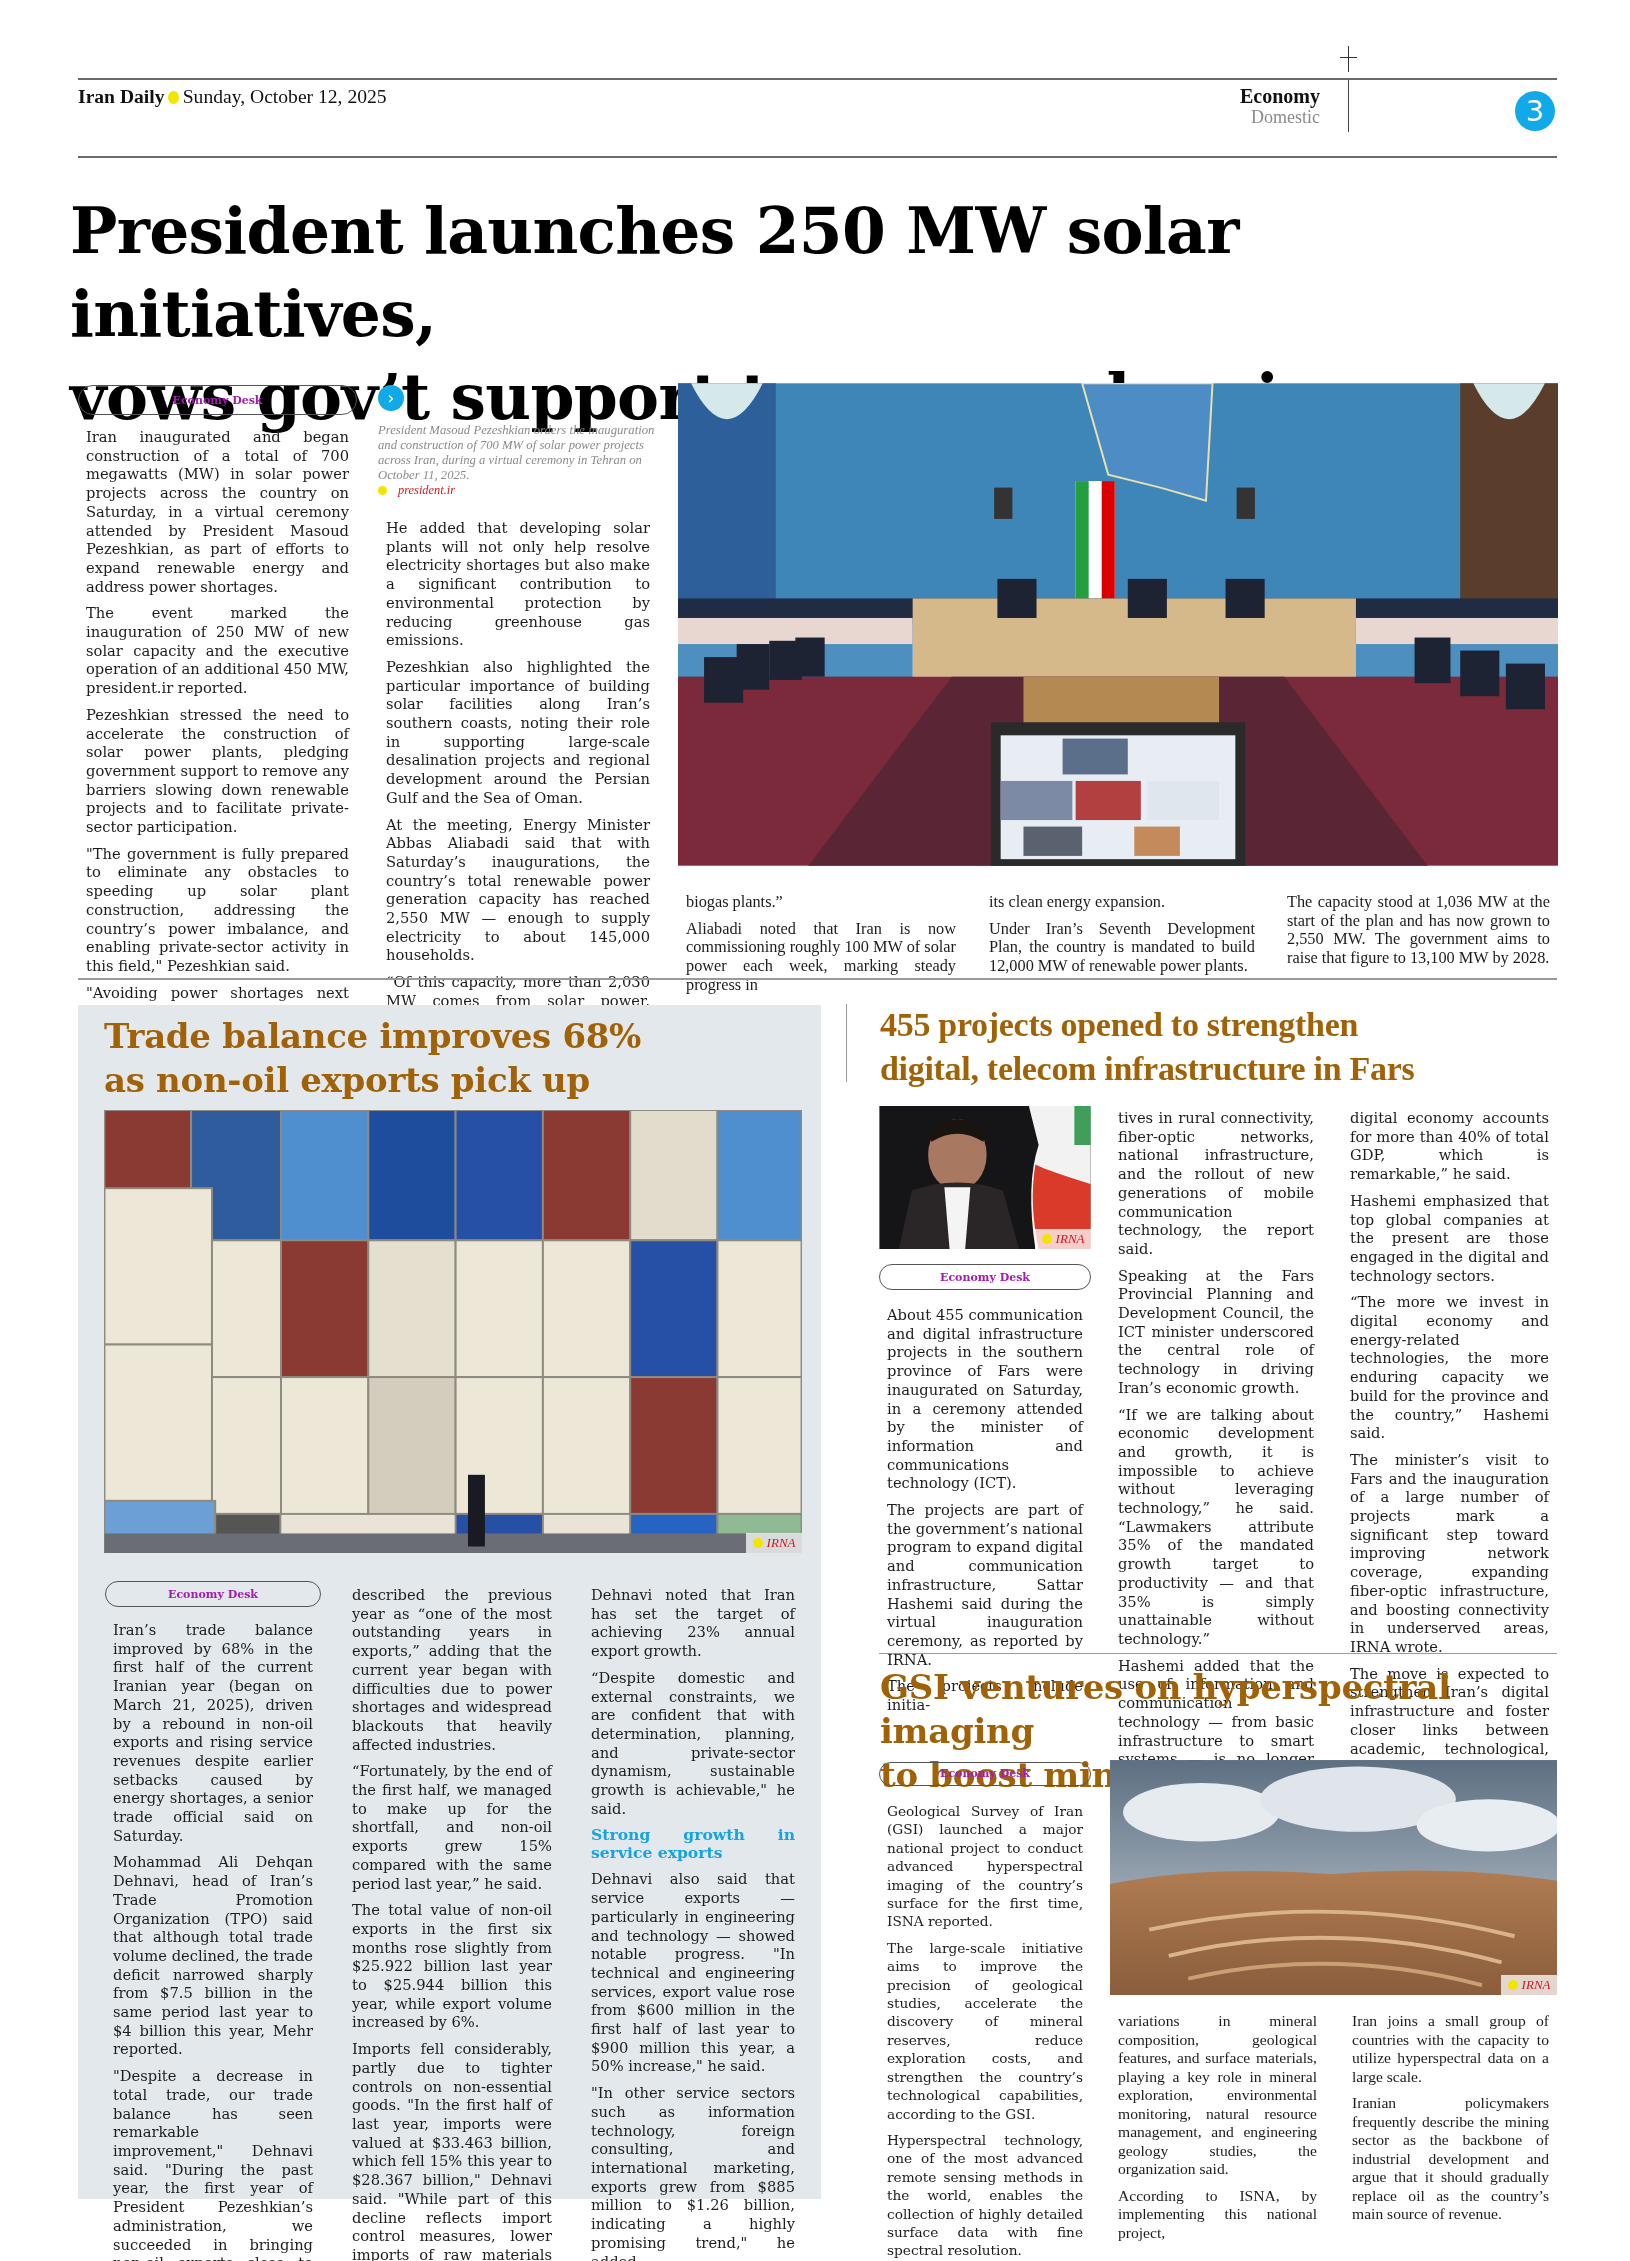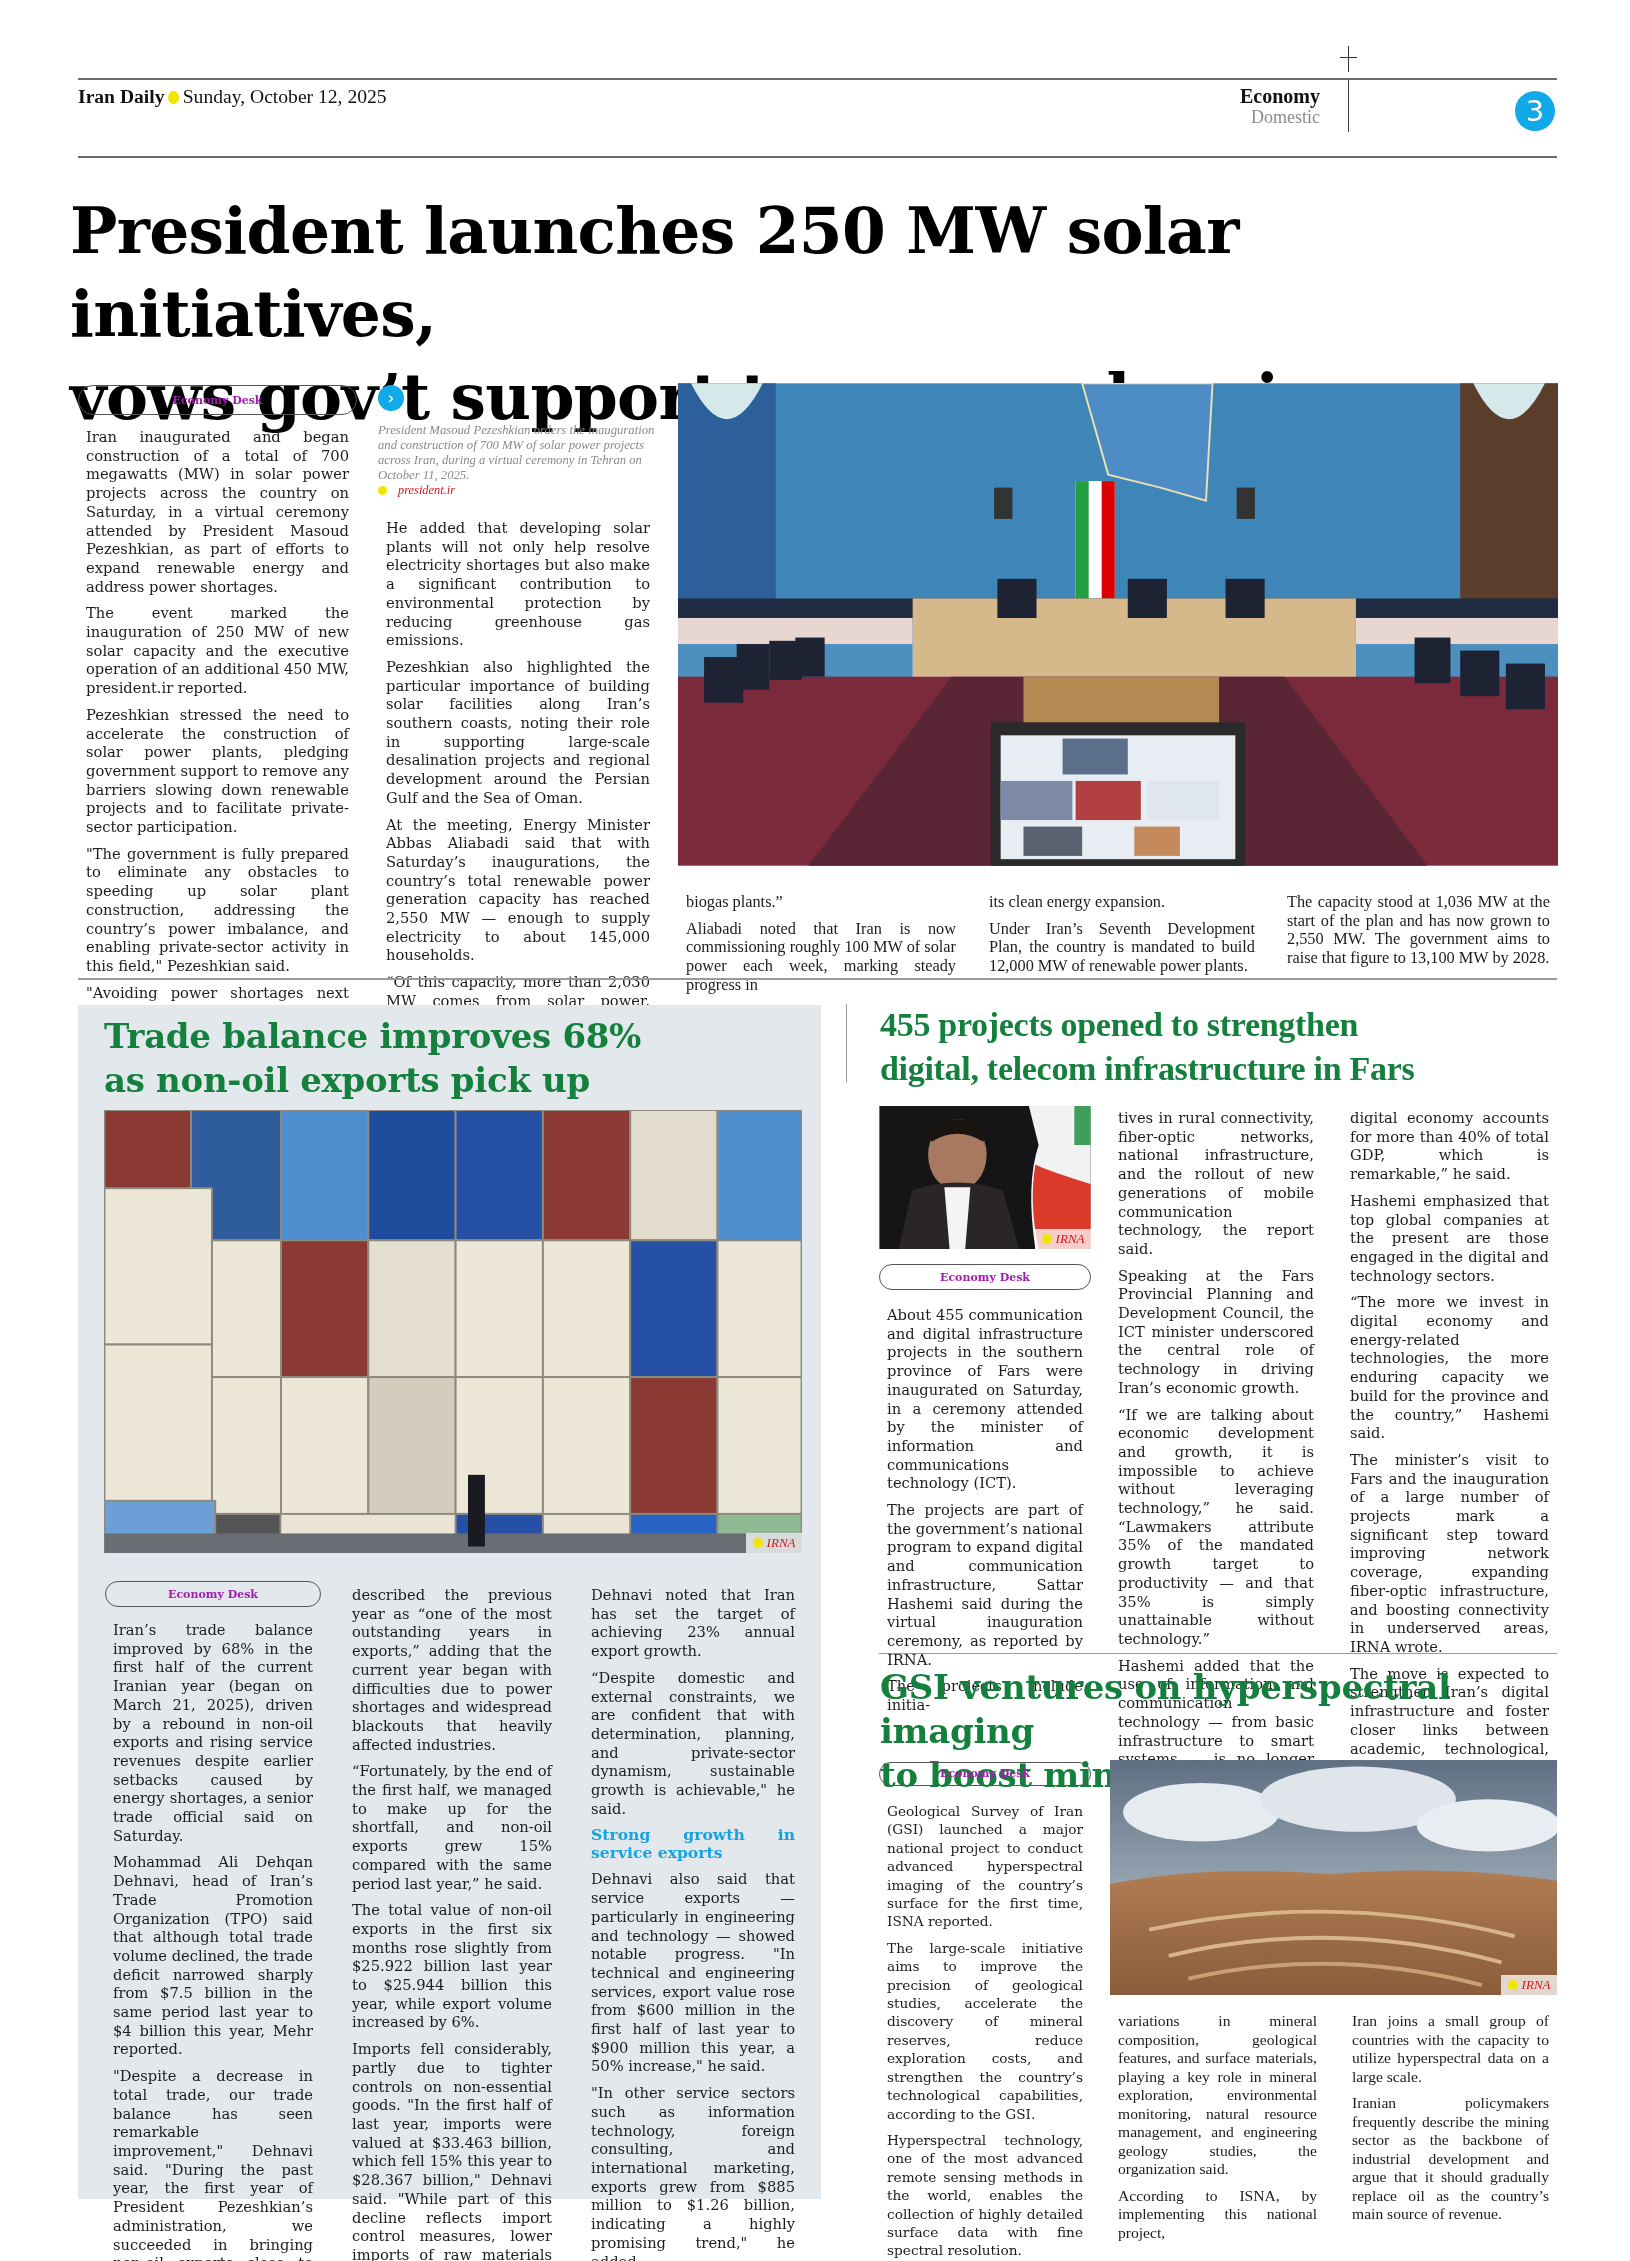--- a/index.html
+++ b/index.html
@@ -36,21 +36,21 @@
   .credit .dot { width: 9px; height: 9px; border-radius: 50%; background: #f2e600; display: inline-block; }
 
   .photo { position: absolute; overflow: hidden; }
   .photo-tag { position: absolute; right: 0; bottom: 0; background: rgba(255,255,255,0.75); padding: 2px 6.5px; display: flex; align-items: center; gap: 3.3px; font-family: "Liberation Serif", serif; font-style: italic; font-size: 13px; color: #d4161e; }
   .photo-tag .dot { width: 10.4px; height: 10.4px; border-radius: 50%; background: #f2e600; display: inline-block; }
 
   .rule { position: absolute; background: #9a9a9a; }
 
   
   .trade-box { position: absolute; left: 78px; top: 1005px; width: 743px; height: 1194px; background: #e2e8ec; }
-  .sub-headline { position: absolute; font-family: "DejaVu Serif", serif; font-weight: bold; font-size: 34px; line-height: 44px; color: #15803d; letter-spacing: -0.3px; }
+  .sub-headline { position: absolute; font-family: "DejaVu Serif", serif; font-weight: bold; font-size: 34px; line-height: 44px; color: #a16207; letter-spacing: -0.3px; }
   .subhead-blue { color: #17a3e0; font-weight: bold; font-size: 15.6px; line-height: 18px; margin-top: 17px; }
 </style>
 </head>
 <body>
 
 <div class="crop-mark-v"></div>
 <div class="crop-mark-h"></div>
 <div class="hdr-rule" style="top:78px;"></div>
 <div class="masthead">
   <span>Iran Daily</span>

